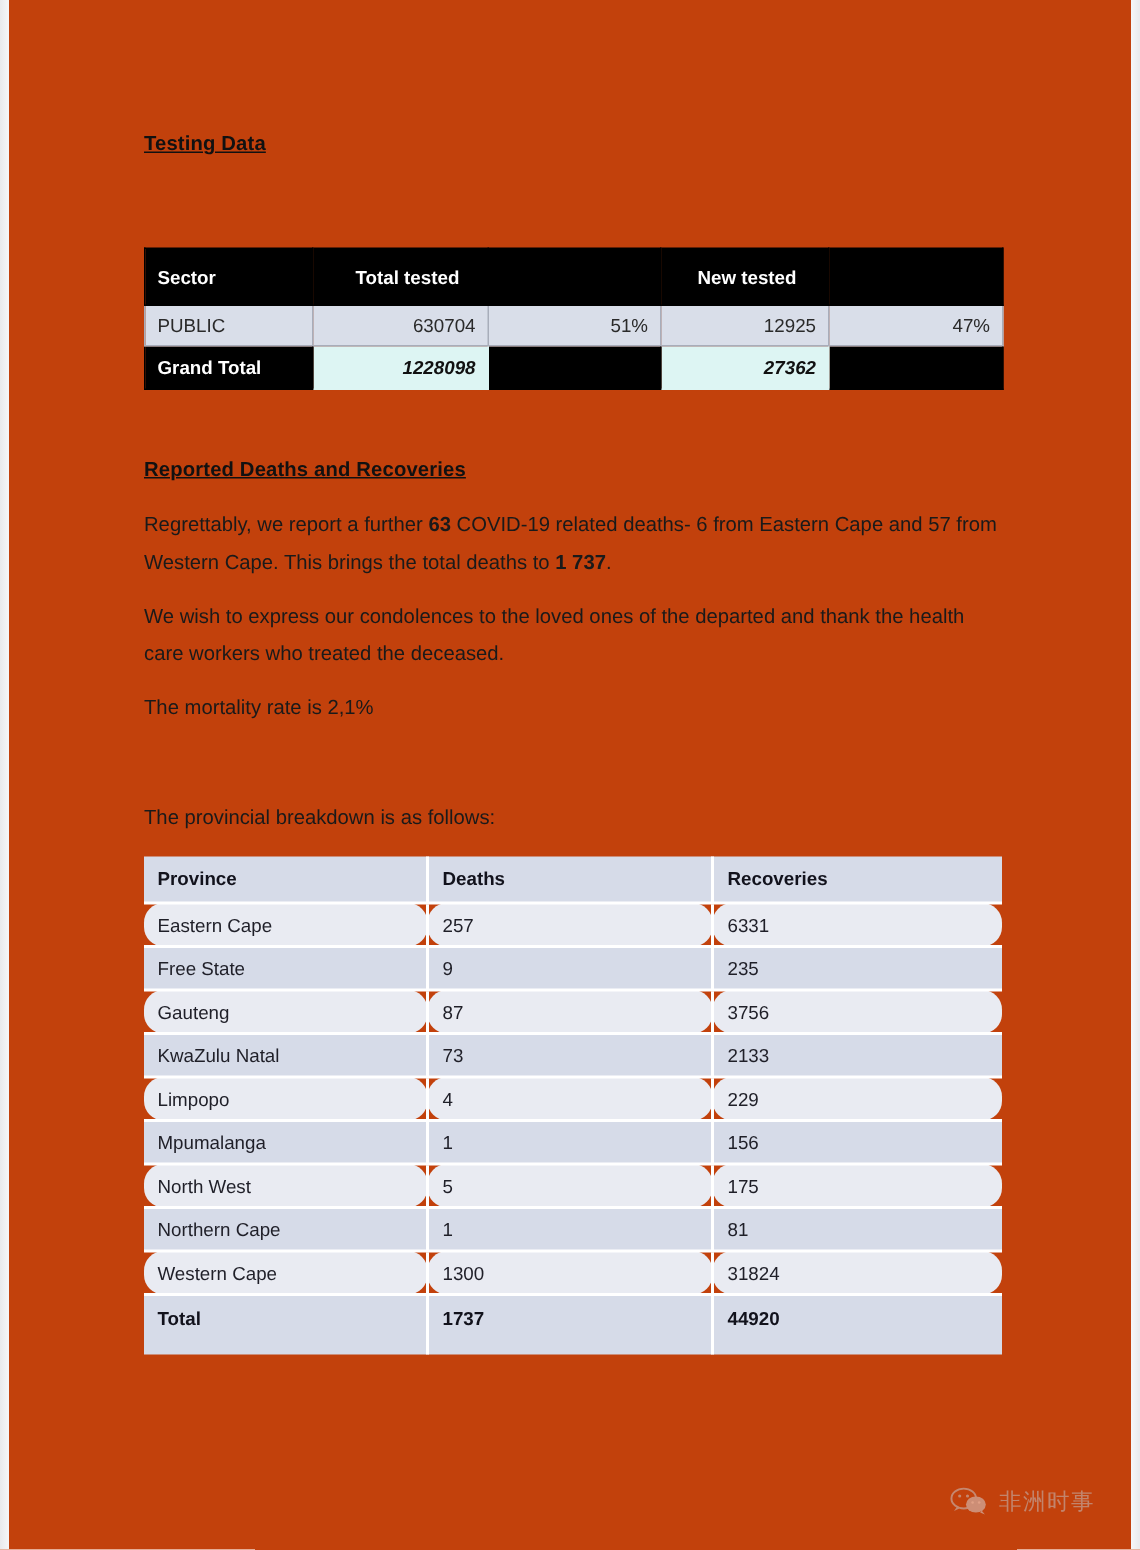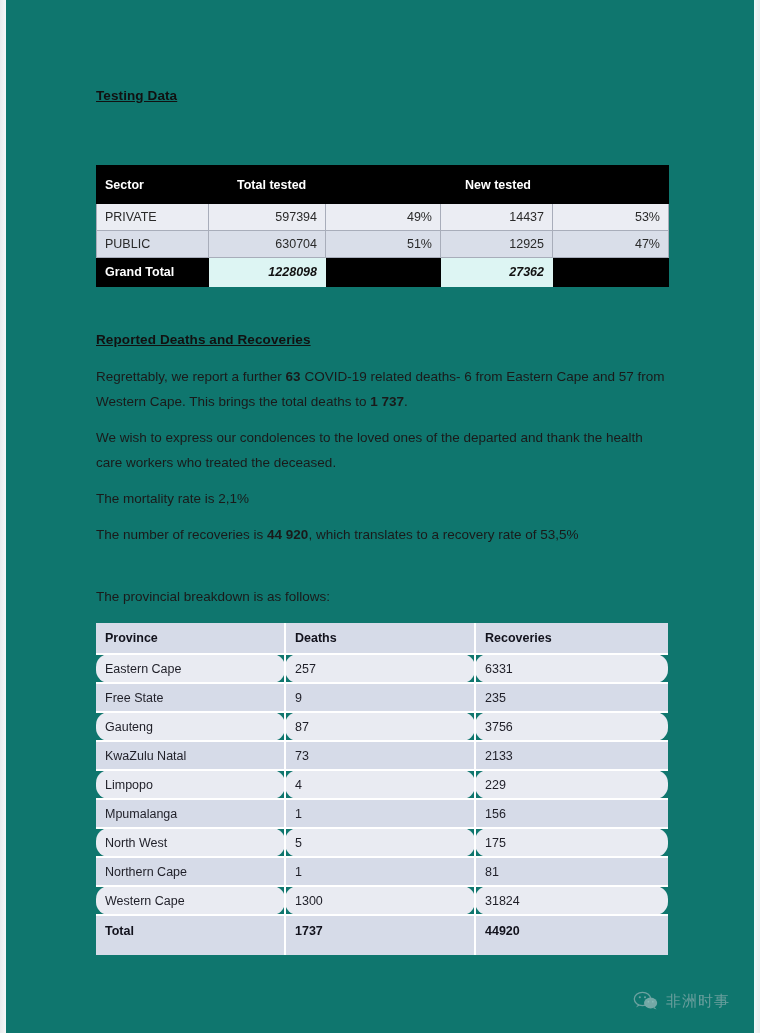--- a/index.html
+++ b/index.html
@@ -8,21 +8,21 @@
     background: #ffffff;
   }
   body {
     font-family: "Liberation Sans", sans-serif;
     -webkit-font-smoothing: antialiased;
   }
   .page {
     position: relative;
     width: 760px;
     height: 1033px;
-    background: #0f766e;
+    background: #c2410c;
     overflow: hidden;
     box-sizing: border-box;
   }
   
   .edge-strip {
     position: absolute;
     top: 0;
     bottom: 0;
     width: 6px;
     background: linear-gradient(to right, #e9eaec, #f6f7f8);
@@ -170,27 +170,20 @@
           <col style="width:116px">
       </colgroup>
       <tbody>
         <tr class="hdr">
           <td class="lbl">Sector</td>
           <td class="lbl" style="padding-left:28px">Total tested</td>
           <td></td>
           <td class="lbl" style="padding-left:24px">New tested</td>
           <td></td>
         </tr>
-        <tr class="r-private">
-          <td class="lbl">PRIVATE</td>
-          <td class="num">597394</td>
-          <td class="num">49%</td>
-          <td class="num">14437</td>
-          <td class="num">53%</td>
-        </tr>
         <tr class="r-public">
           <td class="lbl">PUBLIC</td>
           <td class="num">630704</td>
           <td class="num">51%</td>
           <td class="num">12925</td>
           <td class="num">47%</td>
         </tr>
         <tr class="r-total">
           <td class="lbl">Grand Total</td>
           <td class="num hl">1228098</td>
@@ -207,21 +200,20 @@
     <div style="height:17px"></div>
     <p class="para"><span>Regrettably, we report a further </span><b>63</b><span> COVID-19 related deaths- 6 from Eastern Cape and 57 from Western Cape. This brings the total deaths to </span><b>1 737</b><span>.</span></p>
 
     <div style="height:11px"></div>
     <p class="para">We wish to express our condolences to the loved ones of the departed and thank the health care workers who treated the deceased.</p>
 
     <div style="height:11px"></div>
     <p class="para">The mortality rate is 2,1%</p>
 
     <div style="height:11px"></div>
-    <p class="para"><span>The number of recoveries is </span><b>44 920</b><span>, which translates to a recovery rate of 53,5%</span></p>
 
     <div style="height:37px"></div>
     <p class="para">The provincial breakdown is as follows:</p>
 
     <div style="height:14px"></div>
     <table class="tbl province-table">
       <colgroup>
         <col style="width:189px">
           <col style="width:190px">
           <col style="width:193px">

